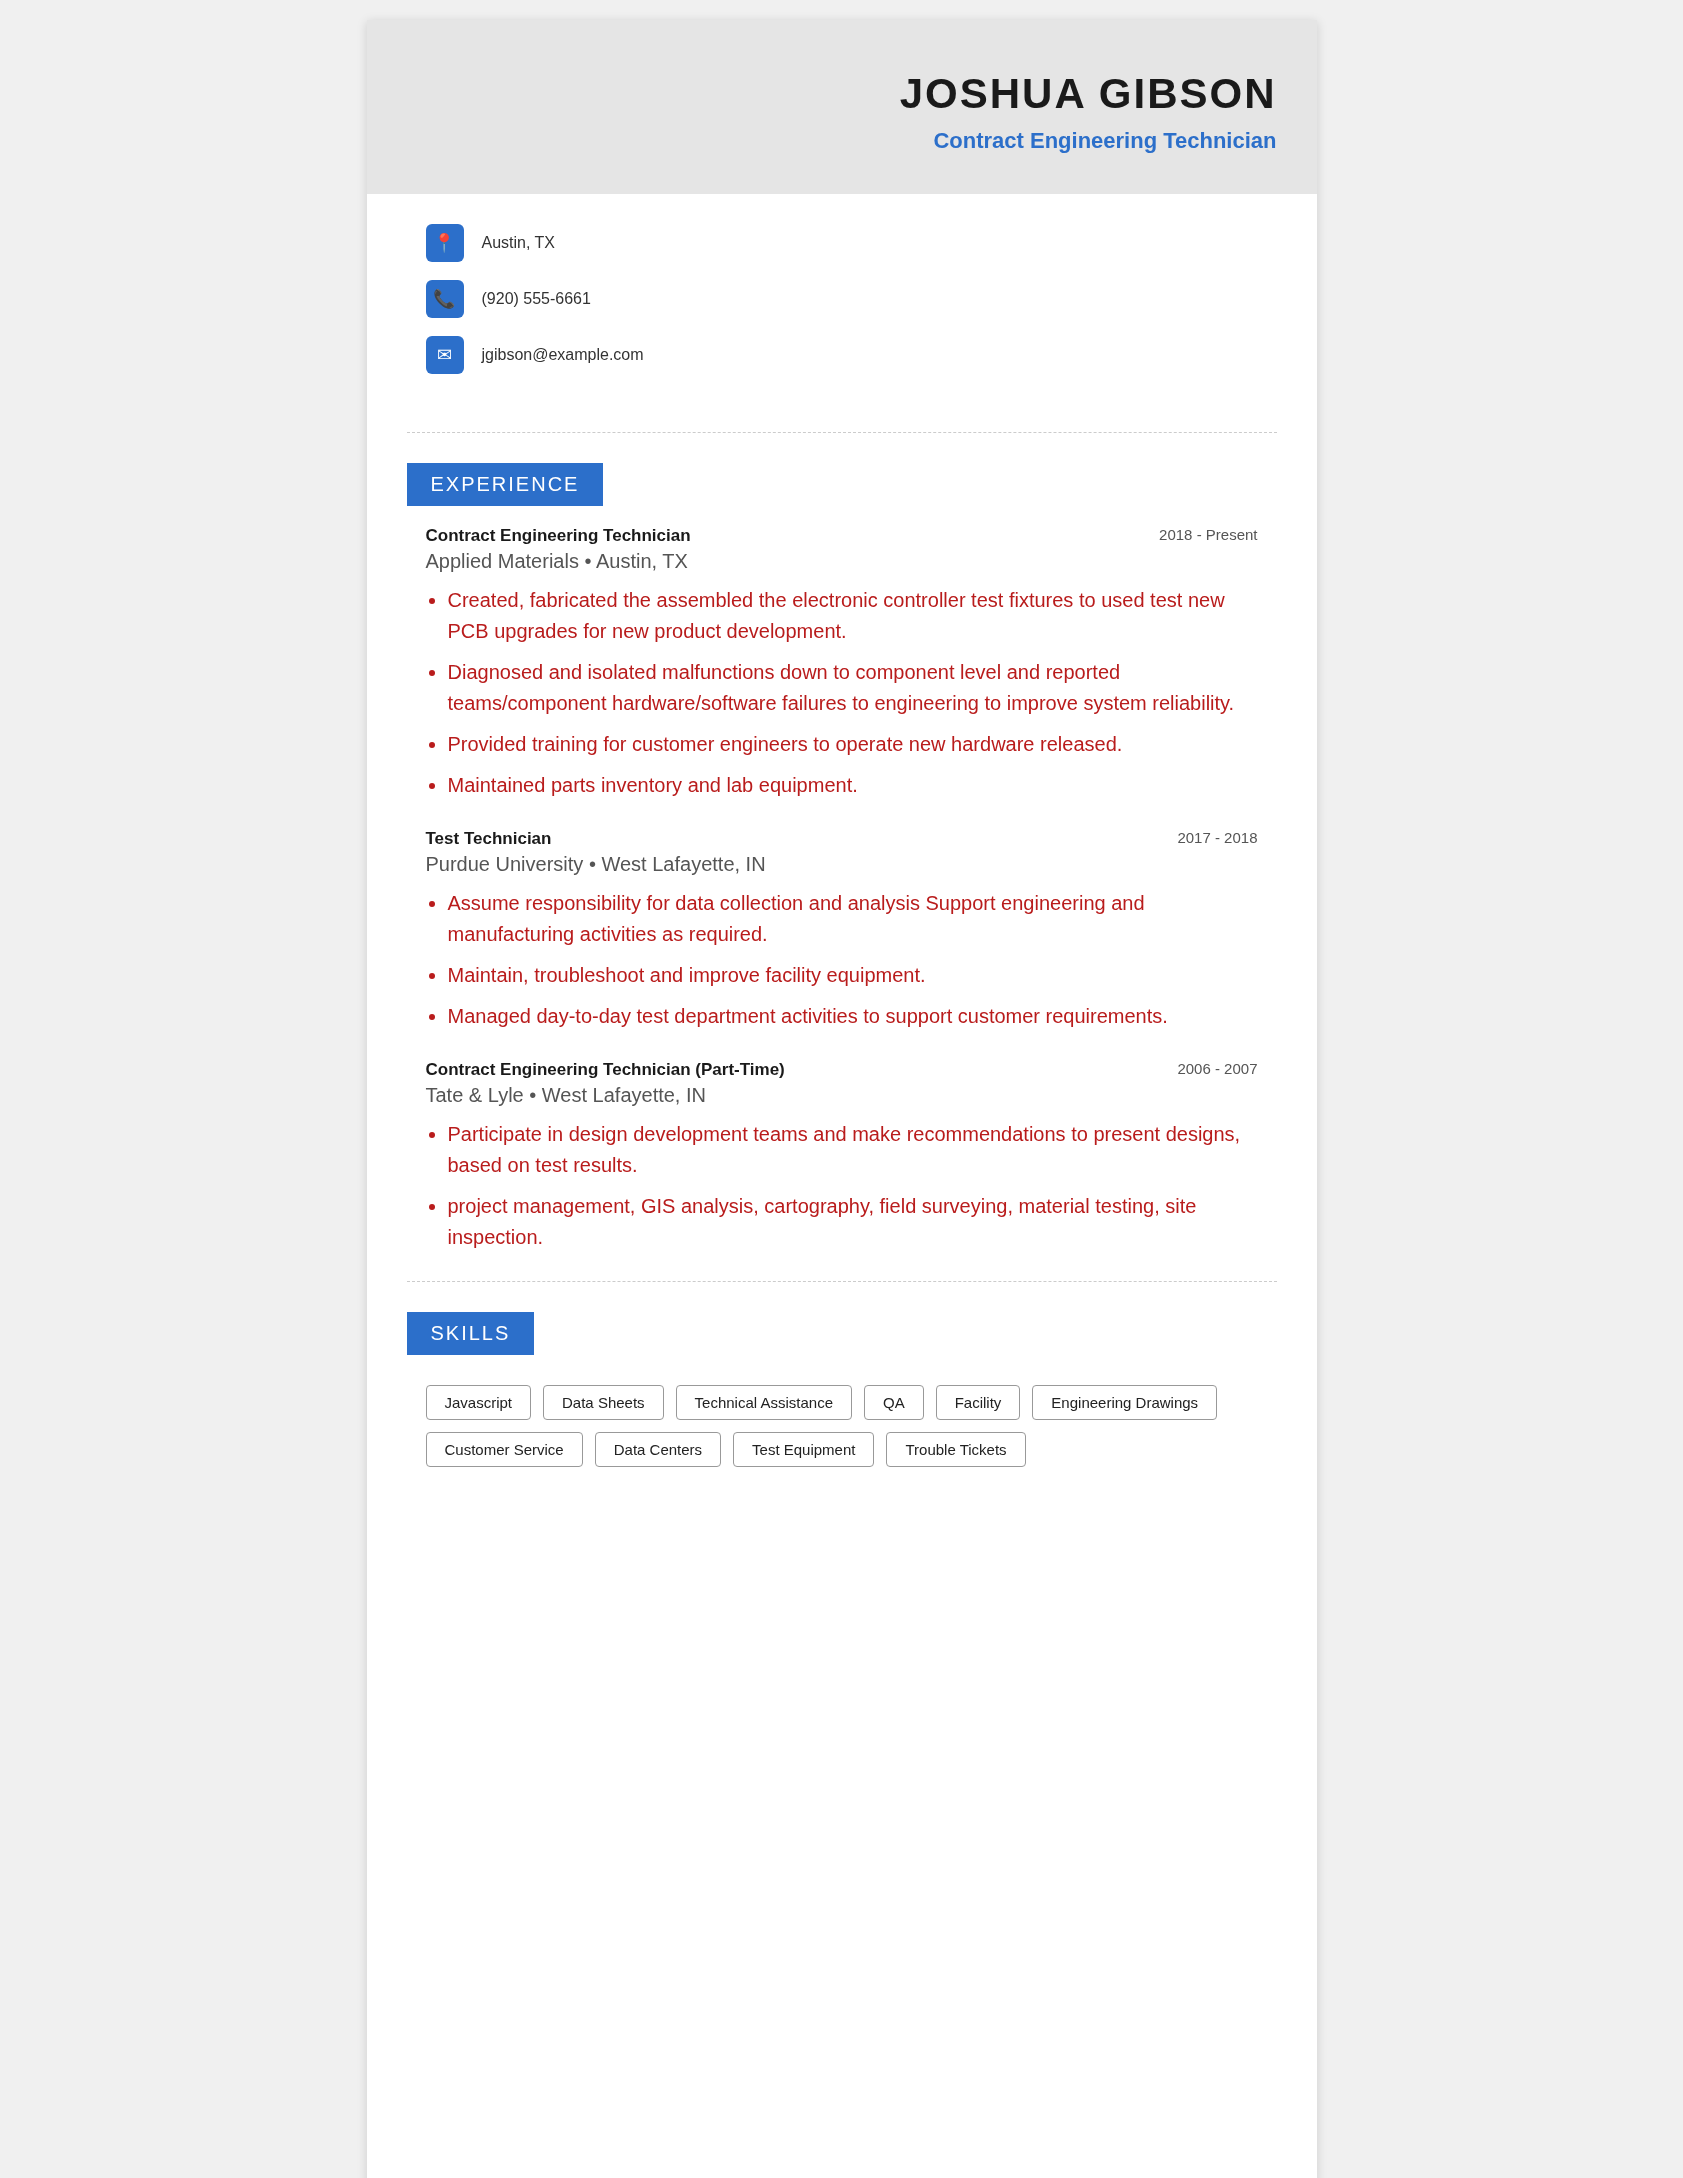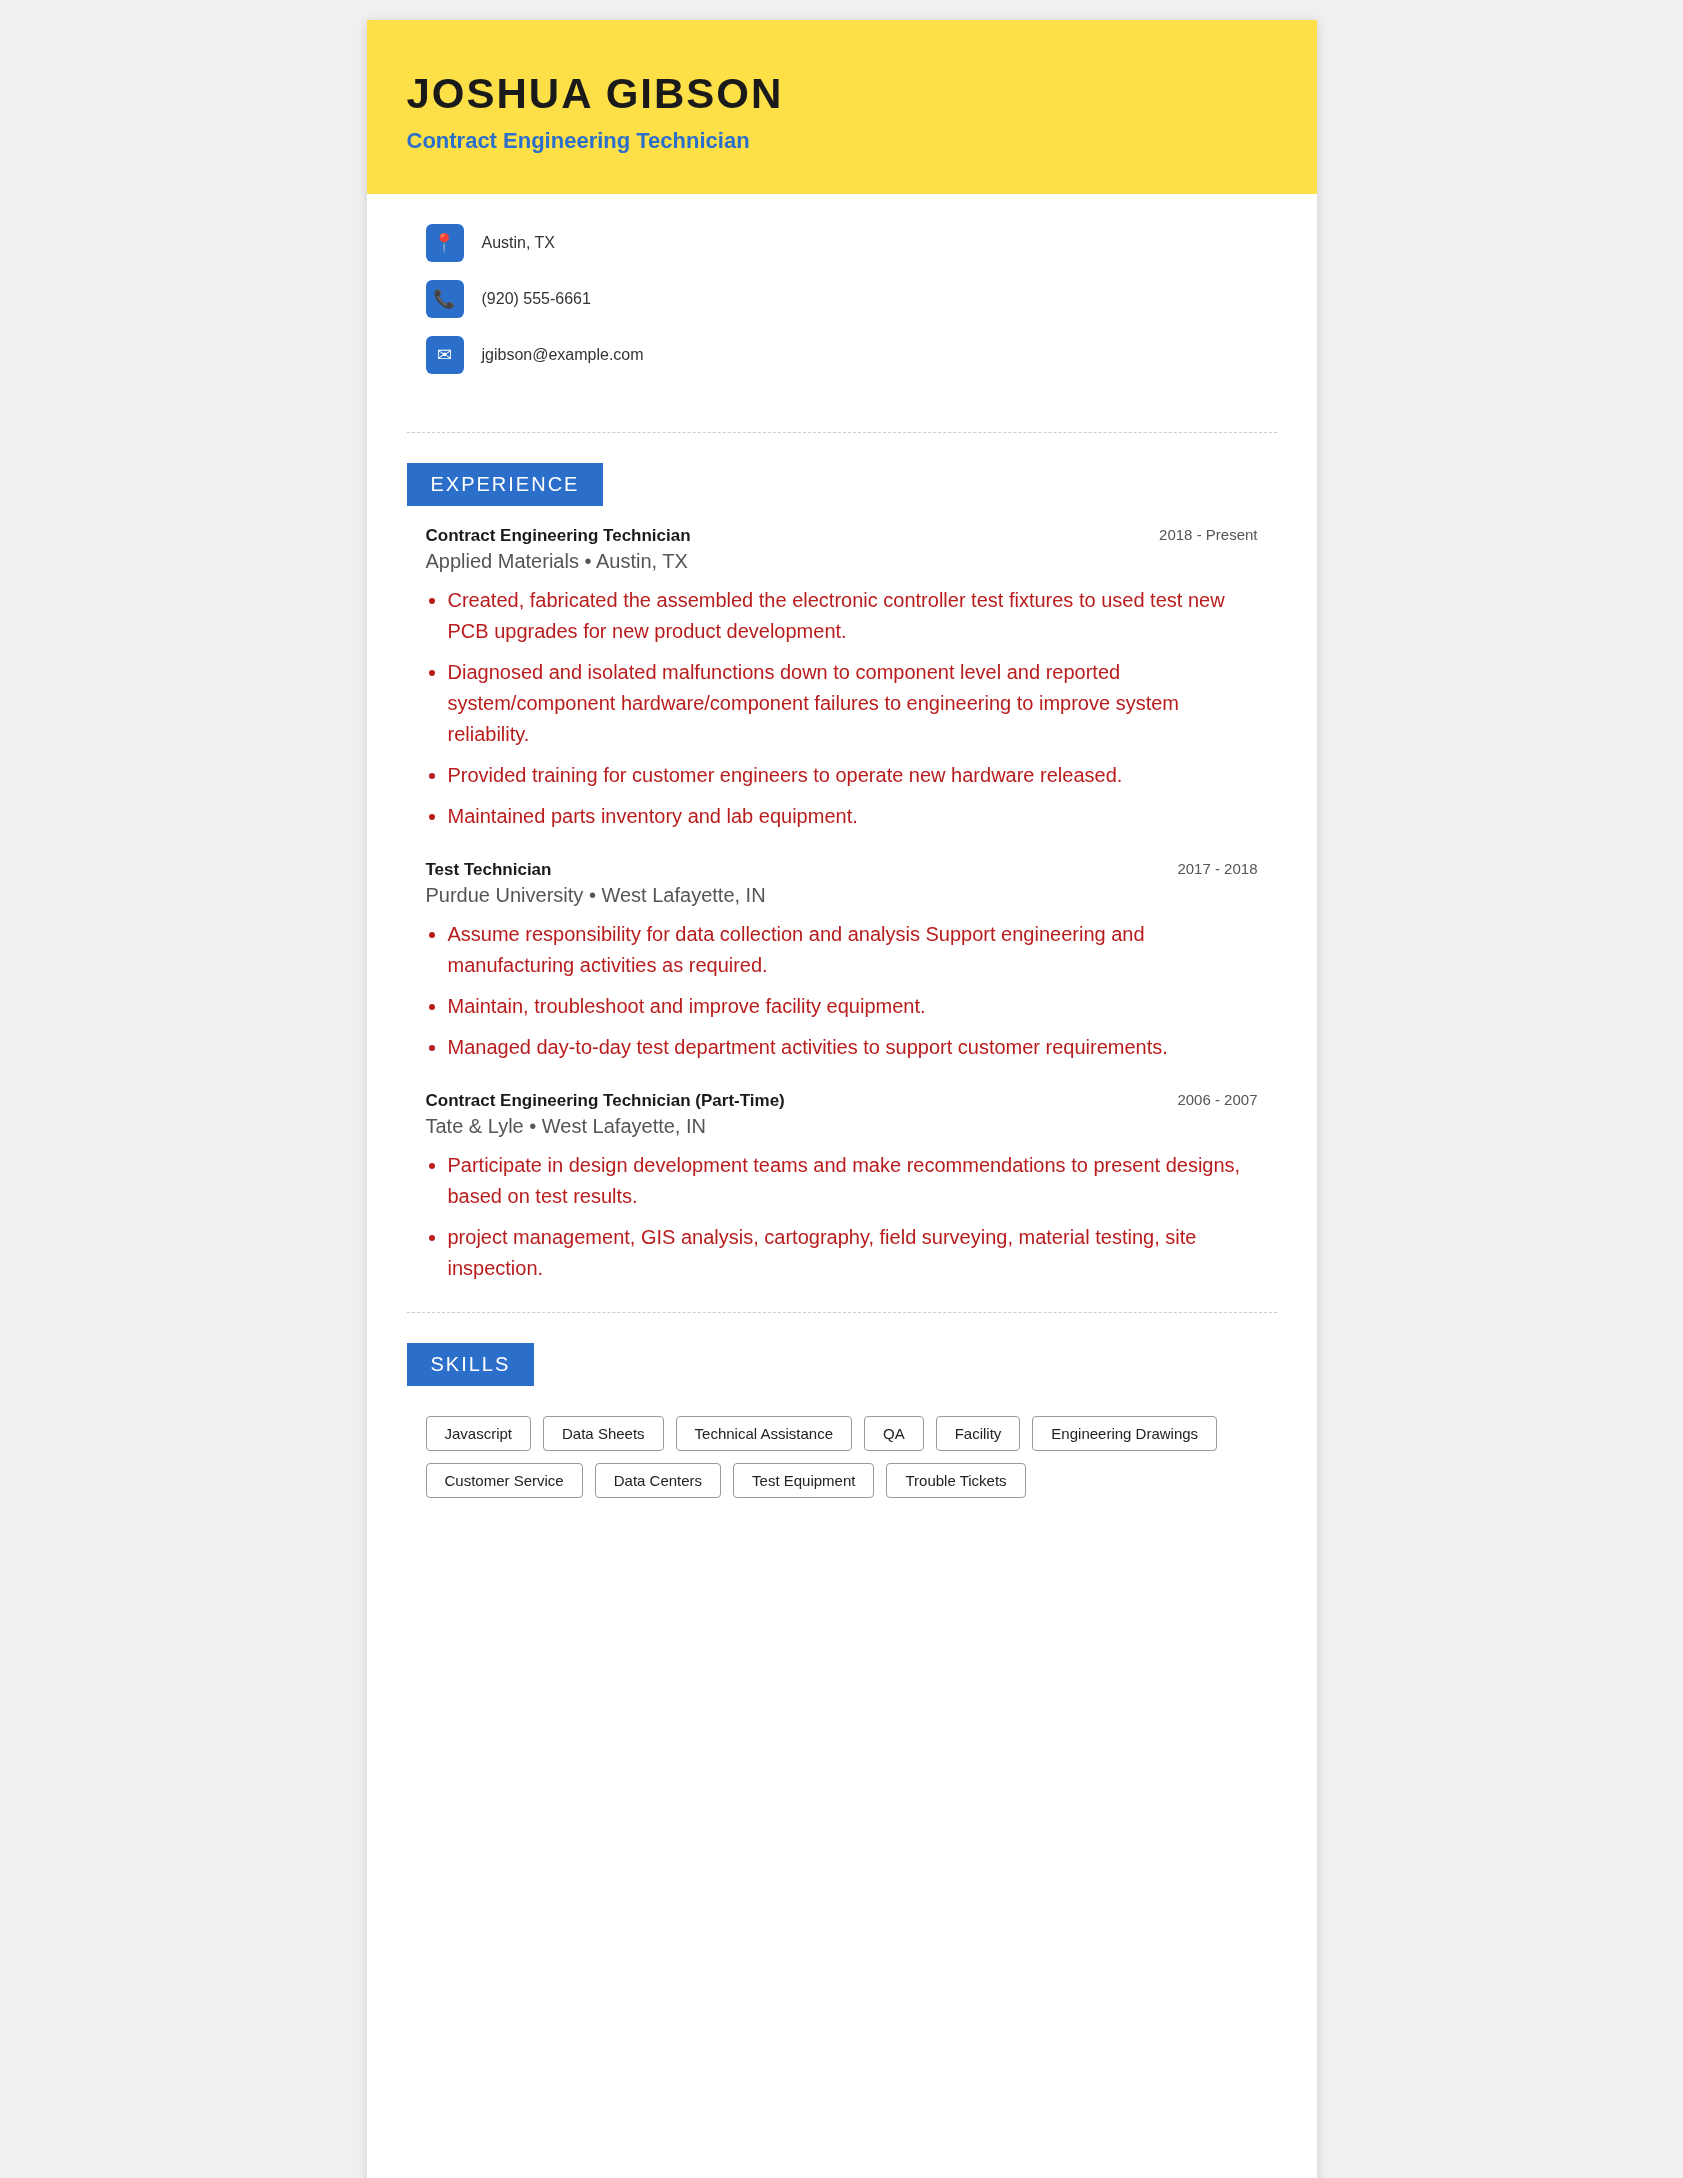--- a/index.html
+++ b/index.html
@@ -18,23 +18,23 @@
 
     .resume-container {
       background: #ffffff;
       width: 950px;
       min-height: 2178px;
       box-shadow: 0 2px 10px rgba(0,0,0,0.15);
     }
 
     
     .header {
-      background: #fde047;
+      background: #e5e5e5;
       padding: 50px 40px 40px 40px;
-      text-align: left;
+      text-align: right;
     }
 
     .header-name {
       font-size: 42px;
       font-weight: 900;
       color: #1a1a1a;
       letter-spacing: 2px;
       text-transform: uppercase;
     }
 
@@ -202,21 +202,21 @@
     <div class="job-block">
       <div class="job-header">
         <span class="job-title">Contract Engineering Technician</span>
         <span class="job-dates">2018 - Present</span>
       </div>
       <div class="job-company">
         <span>Applied Materials</span> • <span>Austin, TX</span>
       </div>
       <ul class="job-bullet-list">
         <li>Created, fabricated the assembled the electronic controller test fixtures to used test new PCB upgrades for new product development.</li>
-        <li>Diagnosed and isolated malfunctions down to component level and reported system/component hardware/component failures to engineering to improve system reliability.</li>
+        <li>Diagnosed and isolated malfunctions down to component level and reported teams/component hardware/software failures to engineering to improve system reliability.</li>
         <li>Provided training for customer engineers to operate new hardware released.</li>
         <li>Maintained parts inventory and lab equipment.</li>
       </ul>
     </div>
 
     <div class="job-block">
       <div class="job-header">
         <span class="job-title">Test Technician</span>
         <span class="job-dates">2017 - 2018</span>
       </div>

